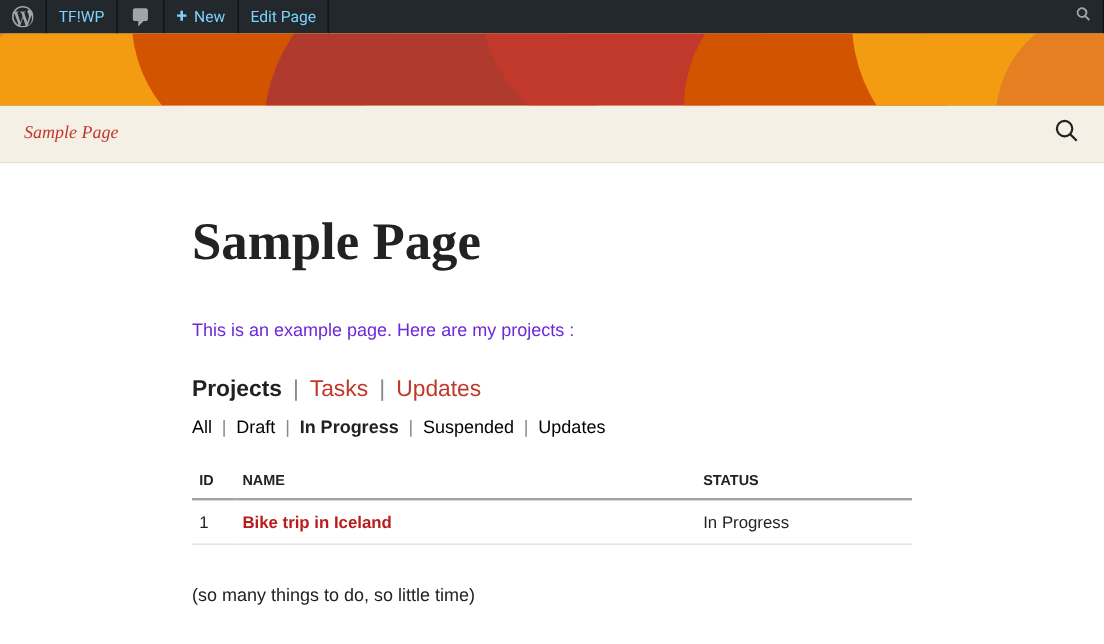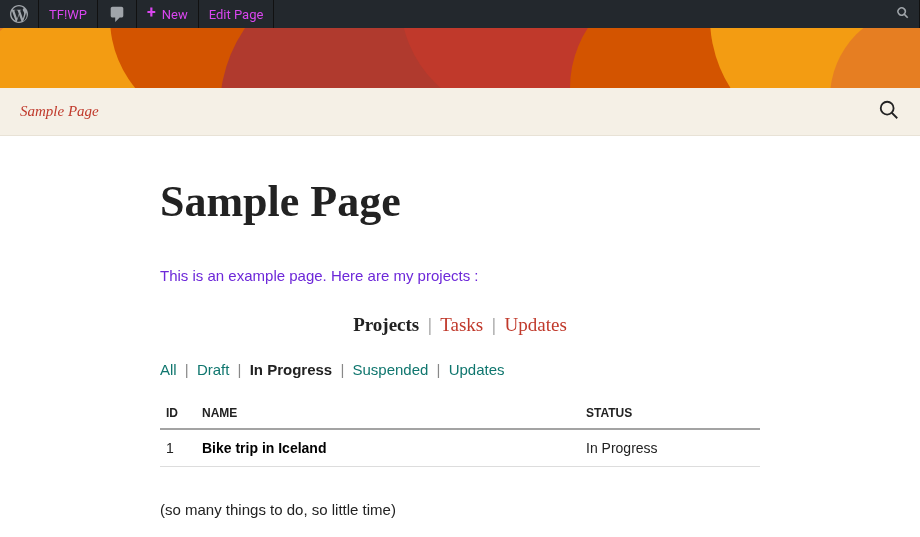--- a/index.html
+++ b/index.html
@@ -1,51 +1,51 @@
 <!DOCTYPE html>
 <html><head>
 <meta charset="utf-8">
 <style>
   * { box-sizing: border-box; margin: 0; padding: 0; }
   body { font-family: Georgia, 'Times New Roman', serif; color: #222; background: #fff; width: 920px; }
   
   .adminbar { height: 28px; background: #23282d; color: #eee; display: flex; font-family: -apple-system, BlinkMacSystemFont, "Segoe UI", Roboto, Arial, sans-serif; font-size: 13px; }
   .adminbar .left { display: flex; flex: 1; }
   .adminbar .right { display: flex; }
-  .ab-item { display: flex; align-items: center; padding: 0 10px; border-right: 1px solid #111; cursor: pointer; gap: 6px; color: #d946ef; }
+  .ab-item { display: flex; align-items: center; padding: 0 10px; border-right: 1px solid #111; cursor: pointer; gap: 6px; color: #7dd3fc; }
   .ab-icon svg { width: 18px; height: 18px; fill: #a0a5aa; display:block; }
   .ab-plus { font-size: 16px; font-weight: bold; line-height: 1; position: relative; top: -1px; }
   .ab-avatar { width: 16px; height: 16px; background: #ccc; }
   .ab-search { width: 34px; justify-content: center; }
   .ab-search svg { width: 16px; height: 16px; fill: #a0a5aa; }
   
   .banner { height: 60px; overflow: hidden; position: relative; background: #e67e22; }
   .banner svg { position: absolute; top: 0; left: 0; }
   
   .navrow { background: #f5f0e6; border-bottom: 1px solid #e8e2d6; height: 48px; display: flex; align-items: center; padding: 0 20px; justify-content: space-between; }
   .navrow a { color: #c0392b; font-style: italic; font-size: 15px; text-decoration: none; font-family: Georgia, serif; }
   .navrow .nav-search svg { width: 22px; height: 22px; stroke: #222; fill: none; stroke-width: 2; }
   
   .content { width: 600px; margin: 40px 0 0 160px; }
   .page-title { font-size: 44px; font-weight: bold; margin-bottom: 40px; font-family: Georgia, serif; color: #222; }
   .intro { font-size: 15px; font-family: Arial, sans-serif; color: #6d28d9; margin-bottom: 30px; }
   
-  .tabs { font-size: 19px; margin-bottom: 25px; font-family: Liberation Serif, serif; text-align: center; }
+  .tabs { font-size: 19px; margin-bottom: 12px; font-family: Liberation Sans, sans-serif; }
   .tabs .active { font-weight: bold; color: #222; }
   .tabs a { color: #c0392b; text-decoration: none; }
   .sep { color: #888; margin: 0 4px; }
   
   .filters { font-size: 15px; font-family: Arial, sans-serif; margin-bottom: 20px; }
-  .filters a { color: #0f766e; text-decoration: none; }
+  .filters a { color: #000000; text-decoration: none; }
   .filters .active { font-weight: bold; color: #222; }
   
   .tbl { width: 600px; border-collapse: collapse; font-family: Arial, sans-serif; font-size: 14px; }
   .tbl th { text-align: left; font-weight: bold; padding: 8px 6px; font-size: 12px; border-bottom: 2px solid #a3a3a3; }
   .tbl td { padding: 10px 6px; border-bottom: 1px solid #ddd; }
-  .tbl td a { color: #000000; text-decoration: none; font-weight: bold; }
+  .tbl td a { color: #b91c1c; text-decoration: none; font-weight: bold; }
   .col-id { width: 36px; }
   .col-name { width: 384px; }
   .col-status { }
   
   .outro { font-size: 15px; font-family: Arial, sans-serif; margin-top: 34px; }
 </style>
 </head>
 <body>
 
 <div class="adminbar">

